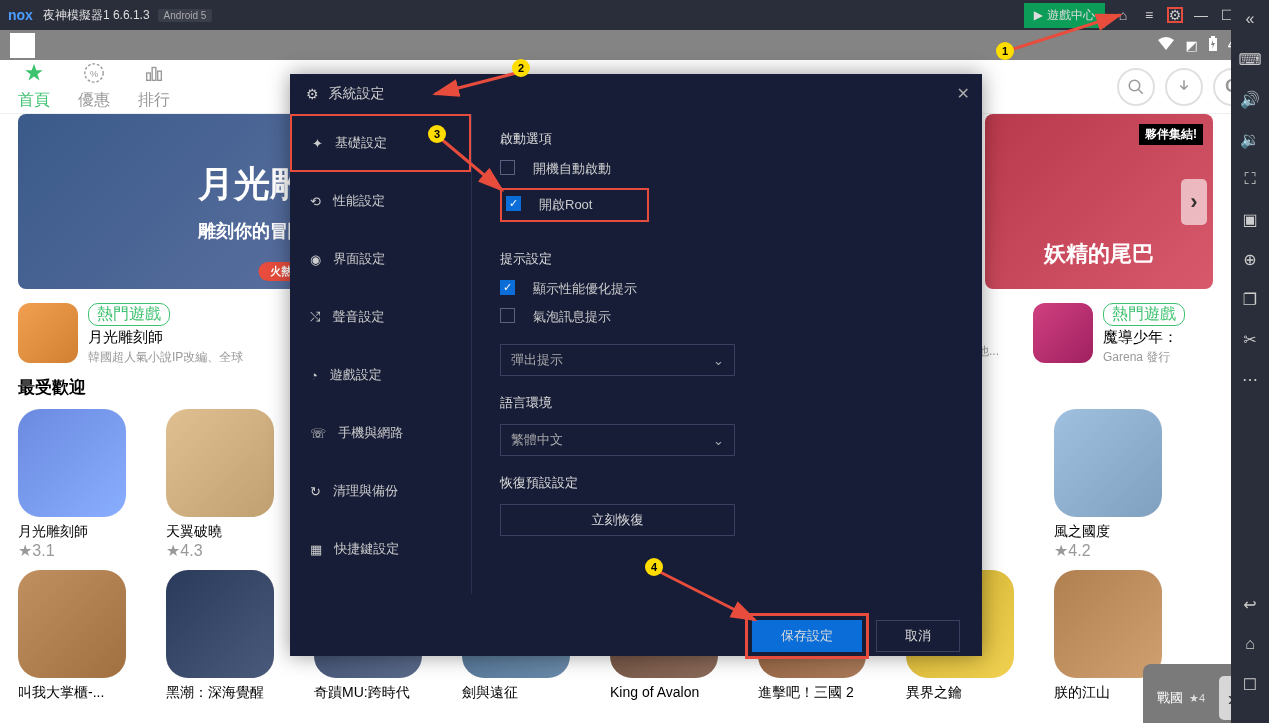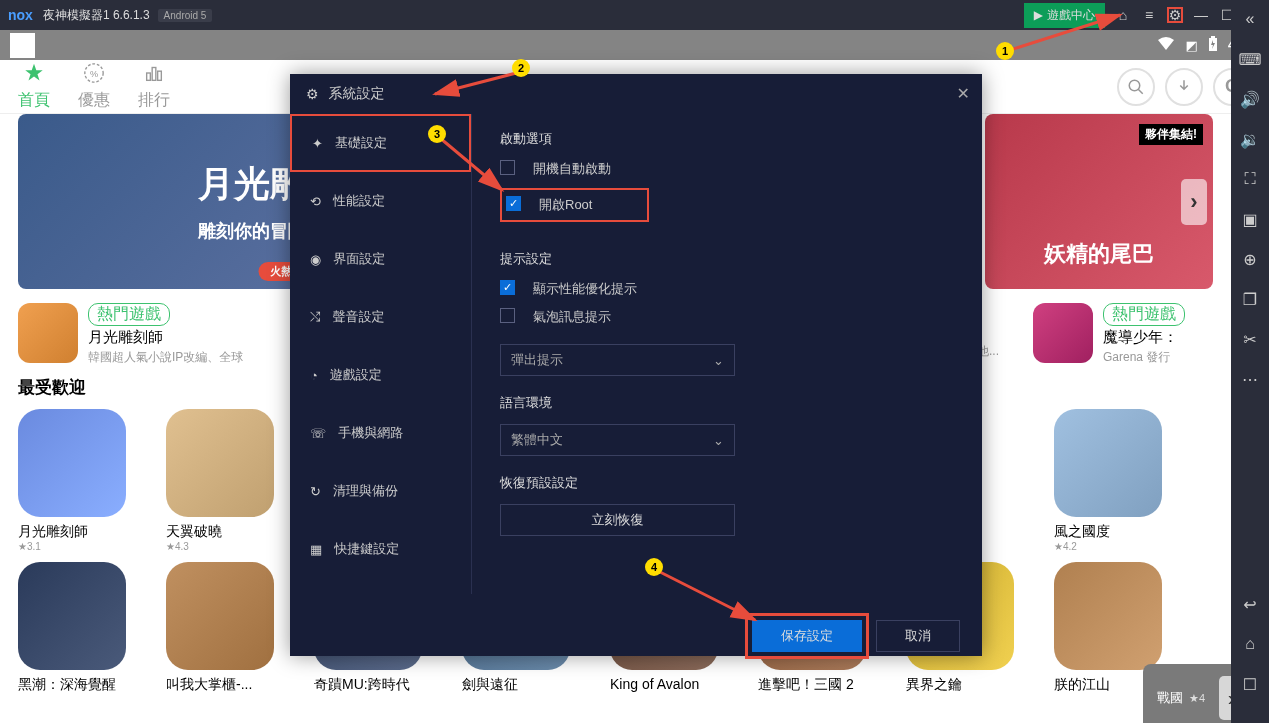--- a/index.html
+++ b/index.html
@@ -48,21 +48,21 @@
 .gameitem .desc { font-size: 12px; color: #999; white-space: nowrap; overflow: hidden; text-overflow: ellipsis; }
 
 
 .sechead { font-size: 17px; font-weight: bold; margin: 8px 0 10px; }
 
 
 .appgrid { display: flex; gap: 18px; flex-wrap: wrap; }
 .app { width: 130px; }
 .app .icon { width: 108px; height: 108px; border-radius: 22px; background: linear-gradient(135deg,#6a8adf,#8aaeff); margin-bottom: 6px; }
 .app .name { font-size: 14px; white-space: nowrap; overflow: hidden; text-overflow: ellipsis; }
-.app .rating { font-size: 10px; color: #999; }
+.app .rating { font-size: 16px; color: #999; }
 
 
 .scroll-pill { position: absolute; right: -20px; top: 550px; background: #7a7a7a; color: #fff; padding: 12px 8px 12px 14px; border-radius: 8px 0 0 8px; font-size: 13px; display:flex; align-items:center; gap:6px;}
 .scroll-pill .arr{width:24px;height:44px;background:rgba(255,255,255,.7);border-radius:5px;display:flex;align-items:center;justify-content:center;color:#333;font-size:20px;margin-left:8px;}
 
 
 .toolsbar { position: absolute; right: 0; top: 0; bottom: 0; width: 38px; background: #2a2d3a; display: flex; flex-direction: column; align-items: center; padding-top: 8px; gap: 18px; color: #ccc; }
 .toolsbar .tool { width: 22px; height: 22px; display: flex; align-items: center; justify-content: center; font-size: 16px; cursor:pointer; }
 
 
@@ -242,26 +242,26 @@
       </div>
     <div class="app">
         <div class="icon" style="background:linear-gradient(135deg,#a0c0e0,#80a0c0);"></div>
         <div class="name">風之國度</div>
         <div class="rating">★4.2</div>
       </div>
   </div>
 
   <div class="appgrid" style="margin-top:10px;">
     <div class="app">
+        <div class="icon" style="background:linear-gradient(135deg,#c09060,#a07040);"></div>
+        <div class="name">叫我大掌櫃-...</div>
+      </div>
+    <div class="app">
         <div class="icon" style="background:linear-gradient(135deg,#2a3a5a,#4a5a7a);"></div>
         <div class="name">黑潮：深海覺醒</div>
-      </div>
-    <div class="app">
-        <div class="icon" style="background:linear-gradient(135deg,#c09060,#a07040);"></div>
-        <div class="name">叫我大掌櫃-...</div>
       </div>
     <div class="app">
         <div class="icon" style="background:linear-gradient(135deg,#3a4a6a,#5a6a8a);"></div>
         <div class="name">奇蹟MU:跨時代</div>
       </div>
     <div class="app">
         <div class="icon" style="background:linear-gradient(135deg,#4a6a8a,#6a8aaa);"></div>
         <div class="name">劍與遠征</div>
       </div>
     <div class="app">

